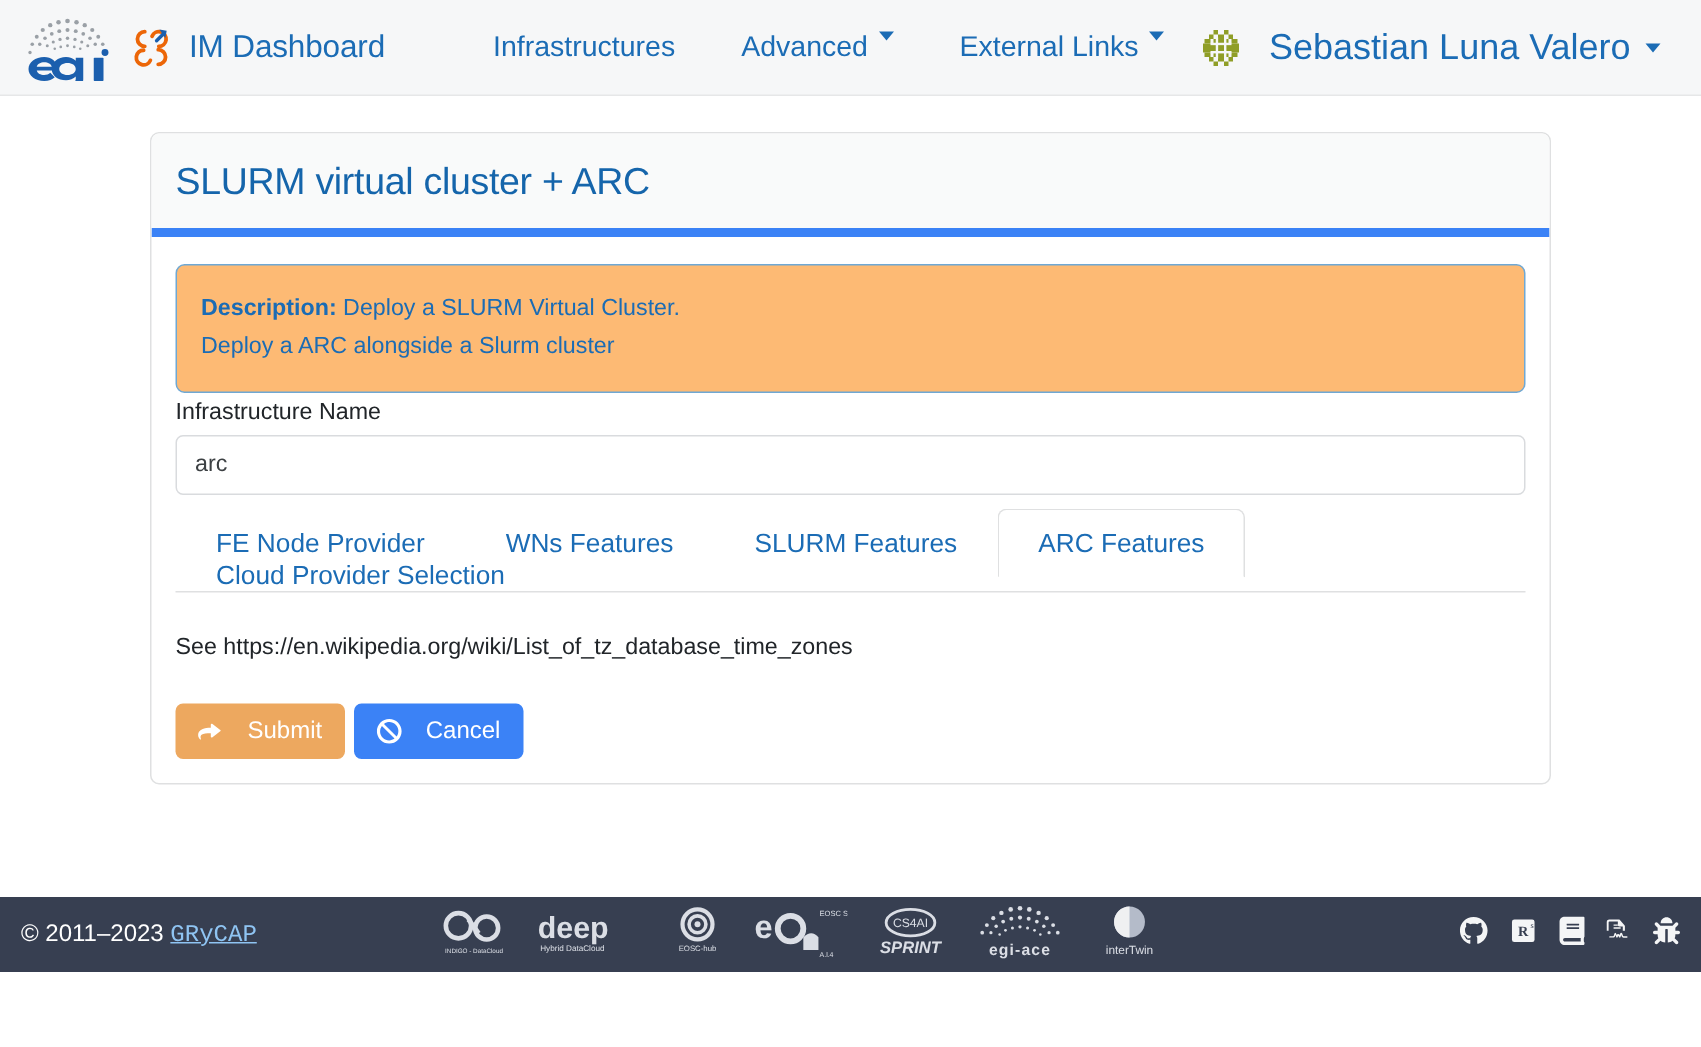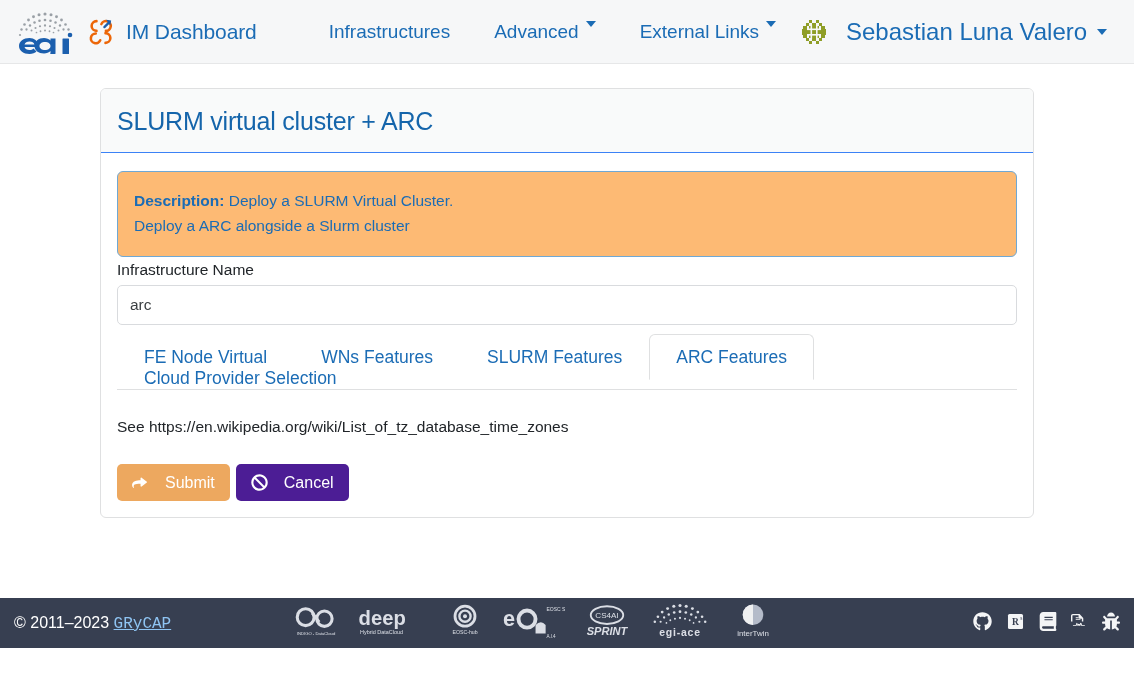--- a/index.html
+++ b/index.html
@@ -94,21 +94,21 @@
   }
   .card {
     width: 934px;
     margin: 0 auto;
     border: 1px solid #dfe0e1;
     border-radius: 6px;
     background: #ffffff;
   }
   .card-header {
     background: #f9fafa;
-    border-bottom: 1px solid #3b82f6;
+    border-bottom: 6px solid #3b82f6;
     border-radius: 5px 5px 0 0;
     padding: 18px 16px 16px 16px;
   }
   .card-title {
     margin: 0;
     font-size: 25px;
     font-weight: 400;
     color: #1565ab;
     letter-spacing: -0.2px;
   }
@@ -188,21 +188,21 @@
     font-family: "Liberation Sans", sans-serif;
     font-size: 16px;
     color: #ffffff;
     display: inline-flex;
     align-items: center;
     gap: 16px;
     cursor: pointer;
     line-height: 1.2;
   }
   .btn-submit { background: #eda85f; }
-  .btn-cancel { background: #4c1d95; align-items: center; }
+  .btn-cancel { background: #3b82f6; align-items: center; }
   .btn svg { display: block; }
 
   
   .footer {
     position: absolute;
     left: 0; bottom: 0;
     width: 1134px;
     height: 50px;
     background: #373f51;
     display: flex;
@@ -354,21 +354,21 @@
           <b>Description:</b><span> Deploy a SLURM Virtual Cluster.</span>
         </div>
         <div>Deploy a ARC alongside a Slurm cluster</div>
       </div>
 
       <label class="form-label" for="infra-name">Infrastructure Name</label>
       <input id="infra-name" class="form-control" type="text" value="arc" style="">
 
       <ul class="nav-tabs">
         <li style="list-style:none">
-          <a class="nav-tab" href="#">FE Node Virtual</a>
+          <a class="nav-tab" href="#">FE Node Provider</a>
         </li>
         <li style="list-style:none">
           <a class="nav-tab" href="#">WNs Features</a>
         </li>
         <li style="list-style:none">
           <a class="nav-tab" href="#">SLURM Features</a>
         </li>
         <li style="list-style:none">
           <a class="nav-tab active" href="#">ARC Features</a>
         </li>

